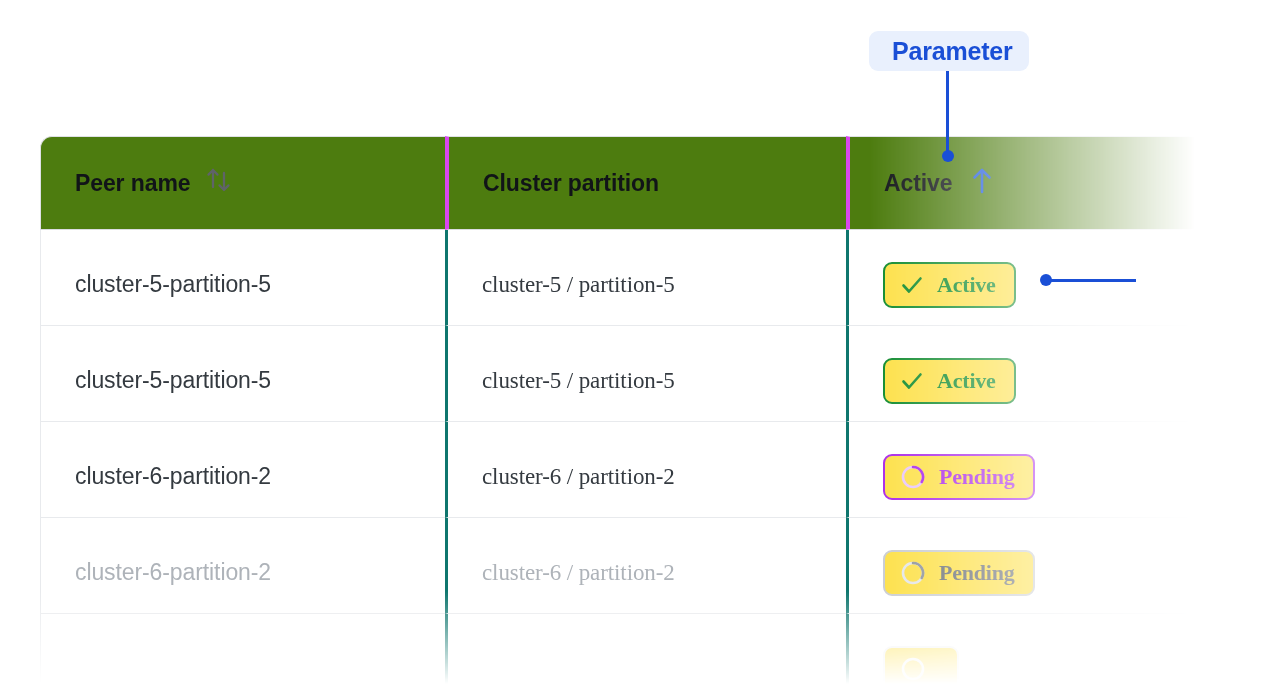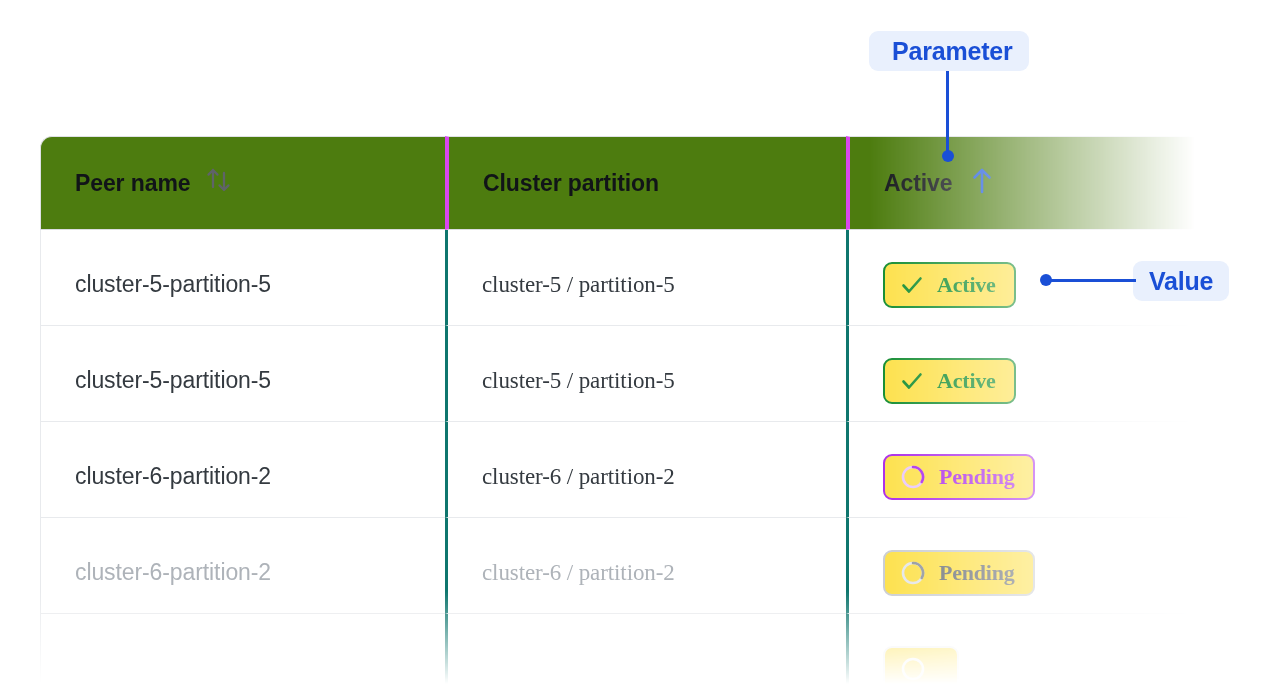--- a/index.html
+++ b/index.html
@@ -272,17 +272,16 @@
 
         </tbody>
       </table>
     </div>
   </div>
 
   <div class="anno-pill" id="pill-parameter">Parameter</div>
   <div class="anno-line" id="line-parameter"></div>
   <div class="anno-dot" id="dot-parameter"></div>
 
-  <div class="anno-pill" id="pill-value">Value</div>
   <div class="anno-line" id="line-value"></div>
   <div class="anno-dot" id="dot-value"></div>
 
 </div>
 
 </body></html>

